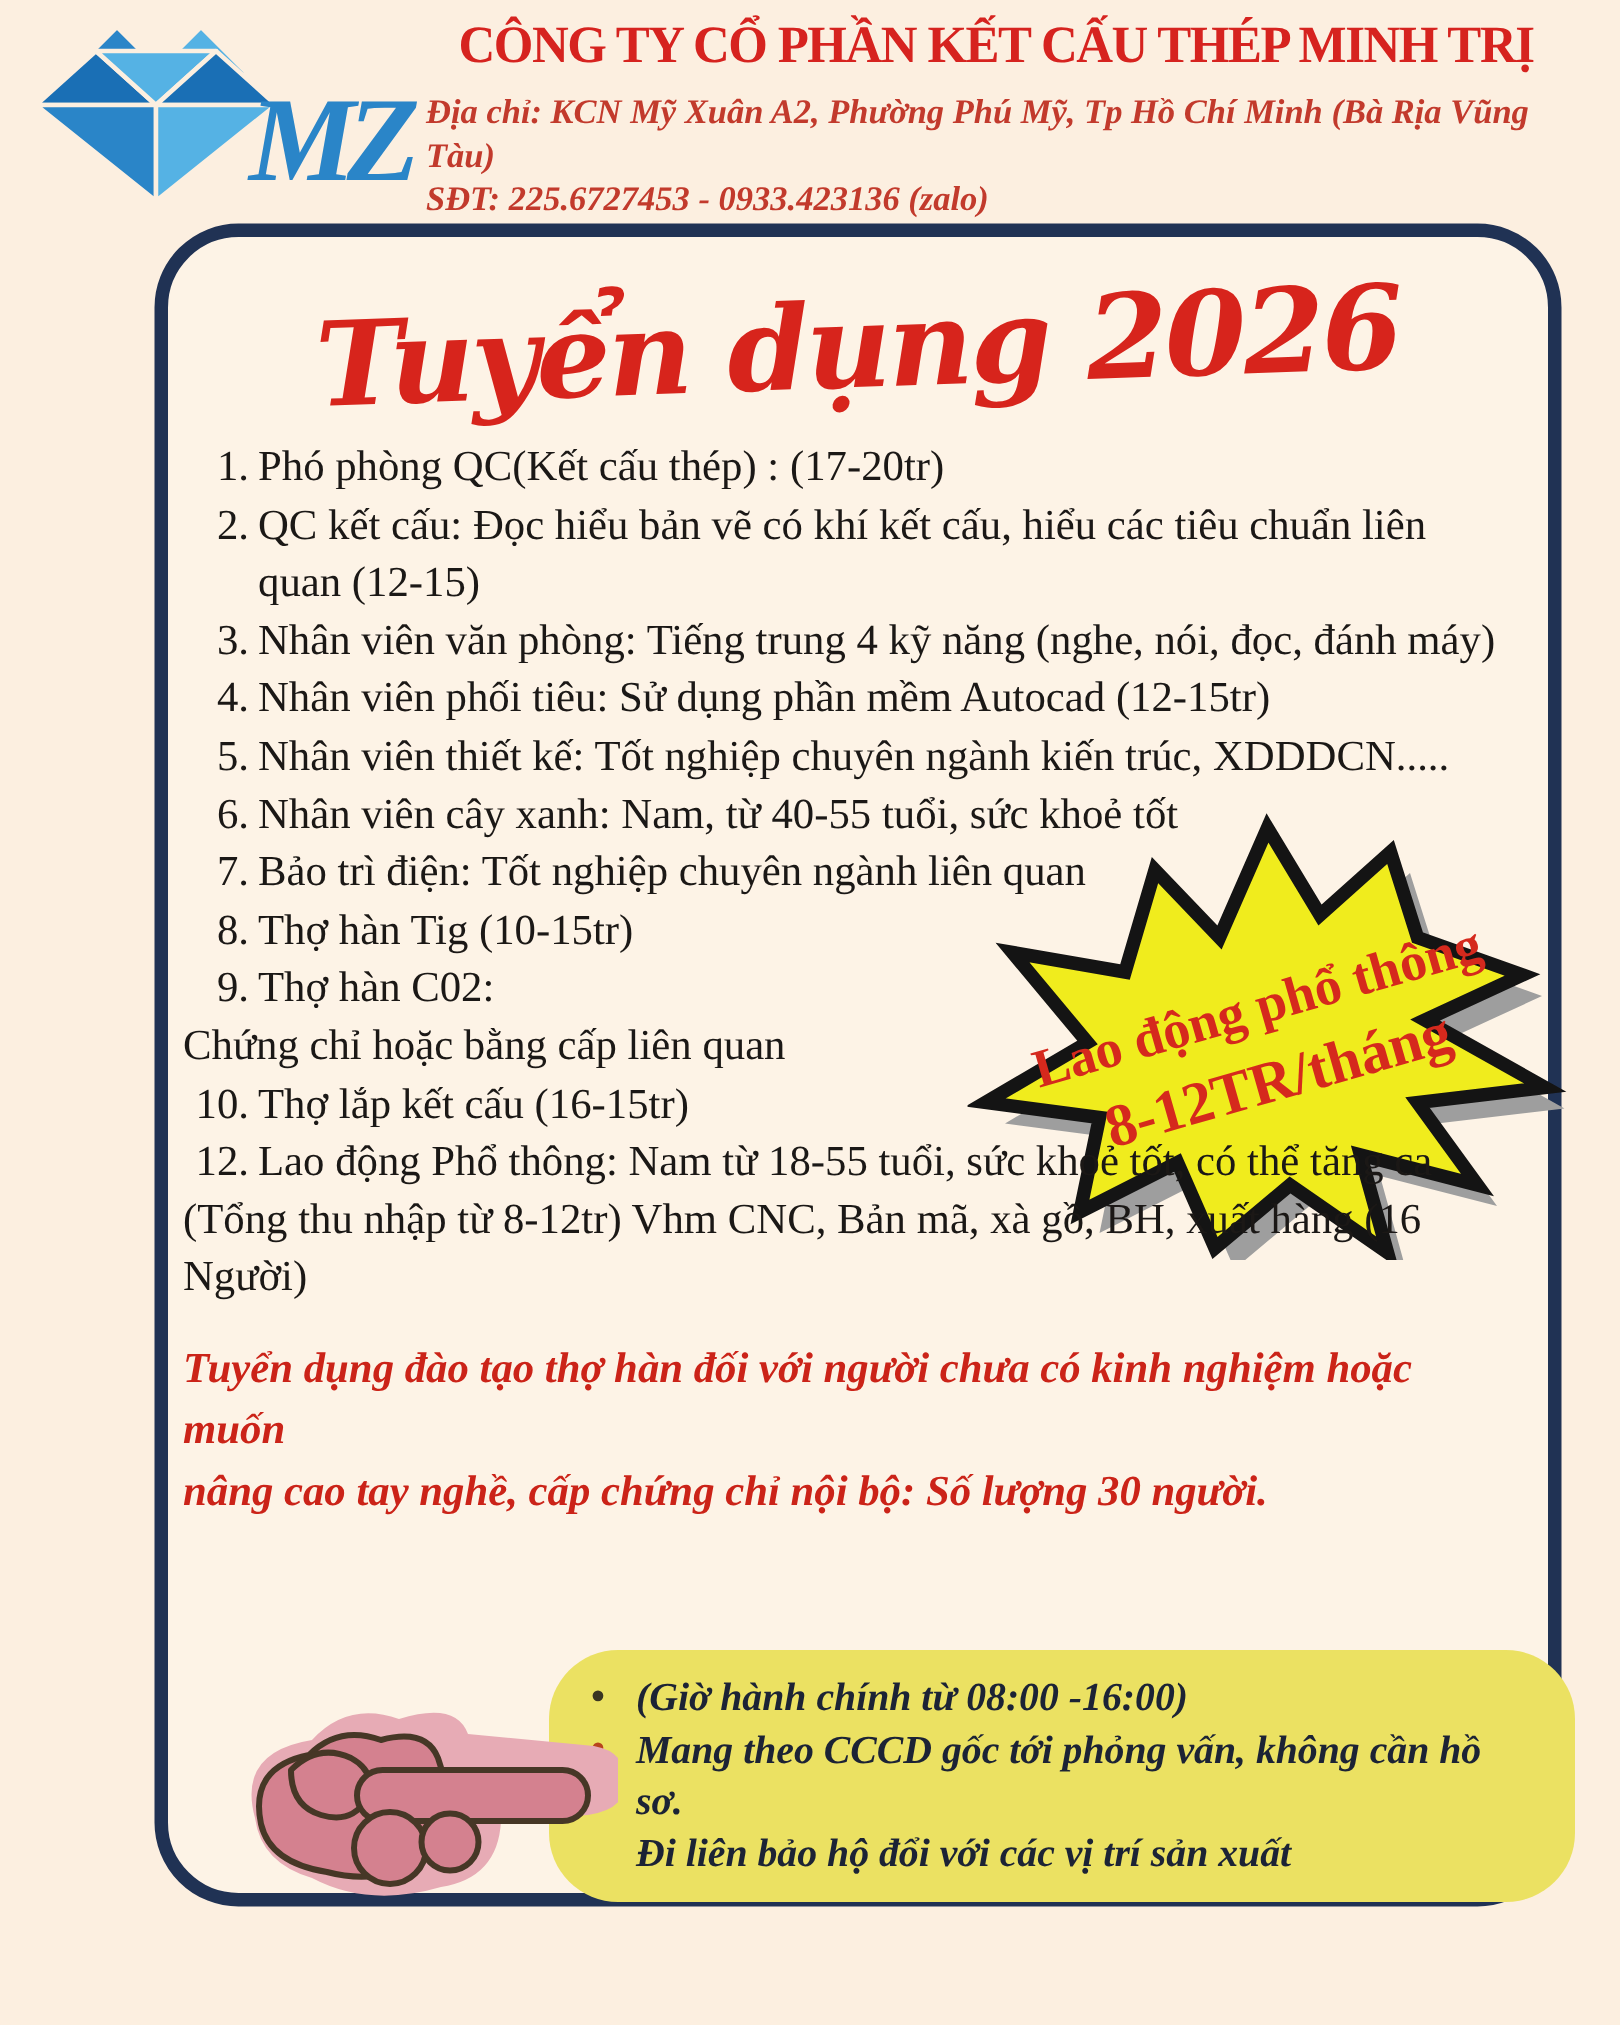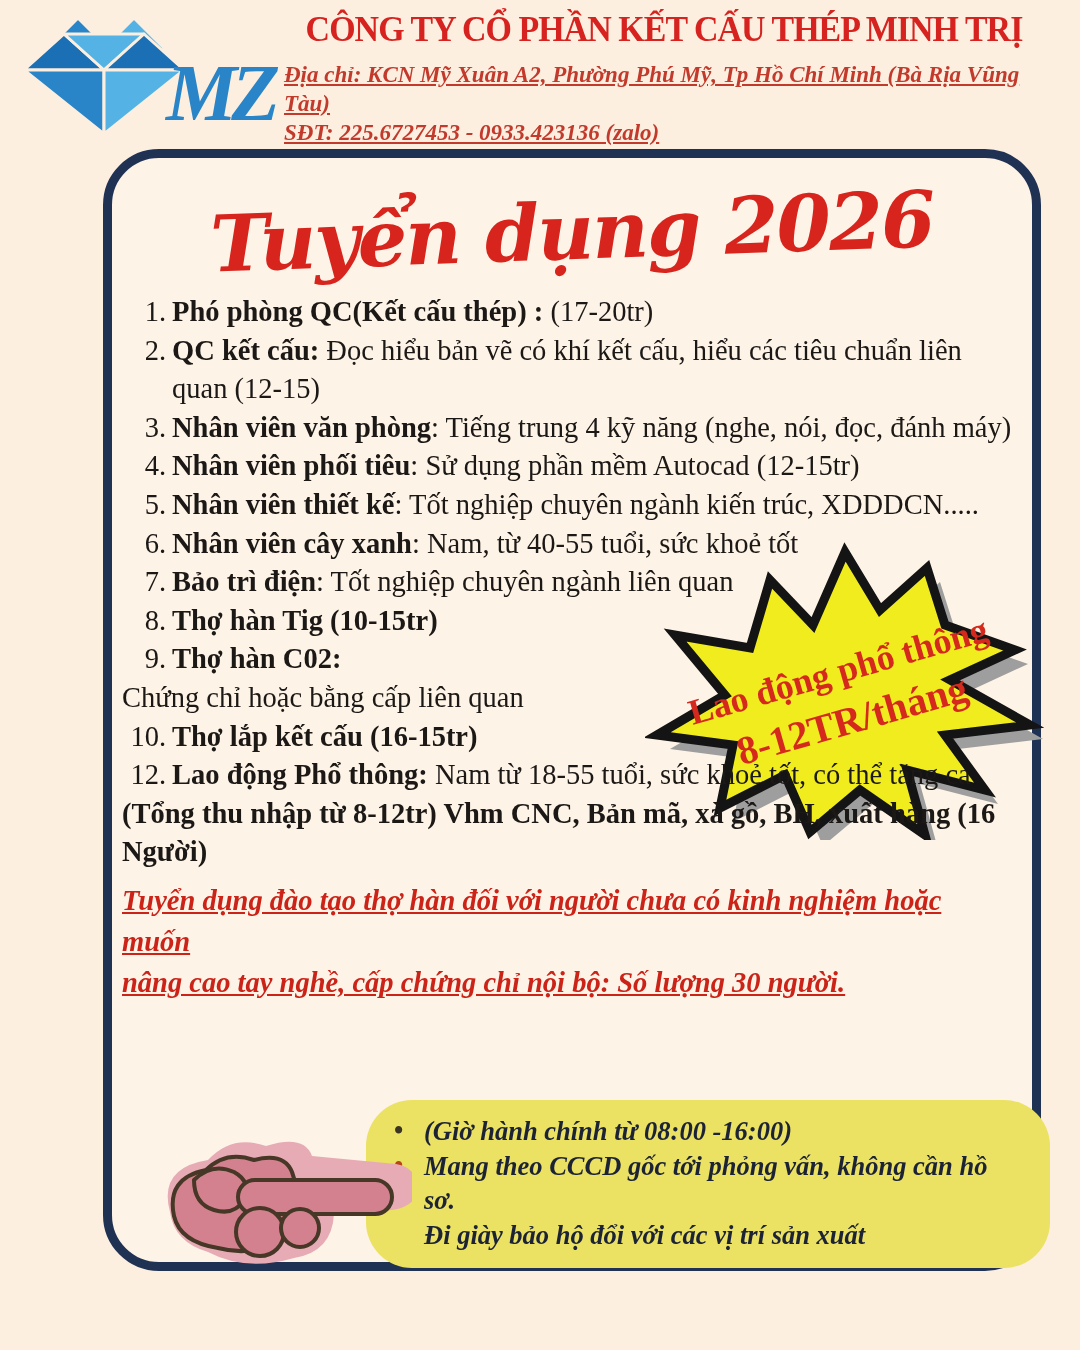--- a/index.html
+++ b/index.html
@@ -5,38 +5,38 @@
   html,body{margin:0;padding:0;}
   body{background:#fcefe0;font-family:"Liberation Serif",serif;}
   .page{position:relative;width:1080px;height:1350px;background:#fcefe0;overflow:hidden;}
 
   
   .logo{position:absolute;left:6px;top:8px;width:312px;height:132px;}
   .company-name{position:absolute;left:258px;top:10px;width:812px;text-align:center;
     font-size:35px;font-weight:bold;color:#d6231f;letter-spacing:-1px;
     font-family:"Liberation Serif",serif;transform:scaleX(.97);transform-origin:center;}
   .address-block{position:absolute;left:284px;top:60px;width:780px;
-    font-size:23px;font-weight:bold;font-style:italic;color:#c23a2c;line-height:29px;text-decoration:underline;}
+    font-size:23px;font-weight:bold;font-style:italic;color:#c23a2c;line-height:29px;}
 
   
   .card{position:absolute;left:103px;top:149px;width:920px;height:1104px;
     background:#fdf3e6;border:9px solid #203254;border-radius:56px;}
   .poster-title{margin-top:28px;text-align:center;
     font-family:"DejaVu Serif",serif;font-style:italic;font-weight:bold;
     font-size:78px;color:#d7241c;transform:rotate(-2deg);letter-spacing:-2px;}
 
   .jobs{position:relative;z-index:2;margin:16px 20px 0 10px;
     font-size:28.5px;line-height:38.6px;color:#1b1816;}
   .job-row{position:relative;padding-left:50px;}
   .job-row .num{position:absolute;left:0;top:0;width:44px;text-align:right;}
   .job-row.plain{padding-left:0;}
-  .job-row b{font-weight:bold;}
+  .job-row b{font-weight:normal;}
 
-  .note{position:relative;z-index:2;margin:8px 20px 0 10px;
-    font-size:28.5px;line-height:41px;font-weight:bold;font-style:italic;color:#cb2318;text-decoration:underline;}
+  .note{position:relative;z-index:2;margin:20px 20px 0 10px;
+    font-size:28.5px;line-height:41px;font-weight:bold;font-style:italic;color:#cb2318;}
 
   
   .starburst{position:absolute;left:645px;top:540px;width:400px;height:300px;z-index:1;}
 
   
   .notice-box{position:absolute;left:366px;top:1100px;width:600px;z-index:1;
     background:#ebe162;border-radius:46px;padding:14px 26px 16px 58px;
     font-size:26.5px;line-height:34.5px;font-weight:bold;font-style:italic;color:#1c2335;}
   .bullet{position:relative;}
   .bullet .marker{position:absolute;left:-30px;top:-1px;font-style:normal;}
@@ -104,21 +104,21 @@
   </svg>
 
   <div class="notice-box" id="notice-box">
       <div class="bullet b1">
         <span class="marker">•</span>
         <div>(Giờ hành chính từ 08:00 -16:00)</div>
       </div>
       <div class="bullet b2">
         <span class="marker">•</span>
         <div>Mang theo CCCD gốc tới phỏng vấn, không cần hồ sơ.</div>
-        <div>Đi giày bảo hộ đổi với các vị trí sản xuất</div>
+        <div>Đi liên bảo hộ đổi với các vị trí sản xuất</div>
       </div>
     </div>
 
   <svg class="hand" viewBox="0 0 272 132">
     <path fill="#e7abb5" d="M30,76 q-12,-44 38,-52 q24,-26 58,-14 q38,-12 46,10 l84,8 q22,4 20,24 q2,18 -24,22 l-58,4 q-2,38 -40,44 q-48,14 -86,-6 q-34,-10 -38,-40z"></path>
     <g fill="#d4818f" stroke="#463726" stroke-width="4" stroke-linejoin="round" stroke-linecap="round">
       <path d="M34,80 q-8,-38 32,-46 q20,-20 48,-10 q30,-8 38,12 q14,40 -6,64 q-30,22 -68,12 q-38,-6 -44,-32z"></path>
       <path d="M54,44 q18,-18 40,-8 q18,10 10,28 q-10,16 -30,10 q-20,-6 -20,-30z"></path>
       <rect x="98" y="44" width="154" height="34" rx="17"></rect>
       <circle cx="120" cy="96" r="24"></circle>

